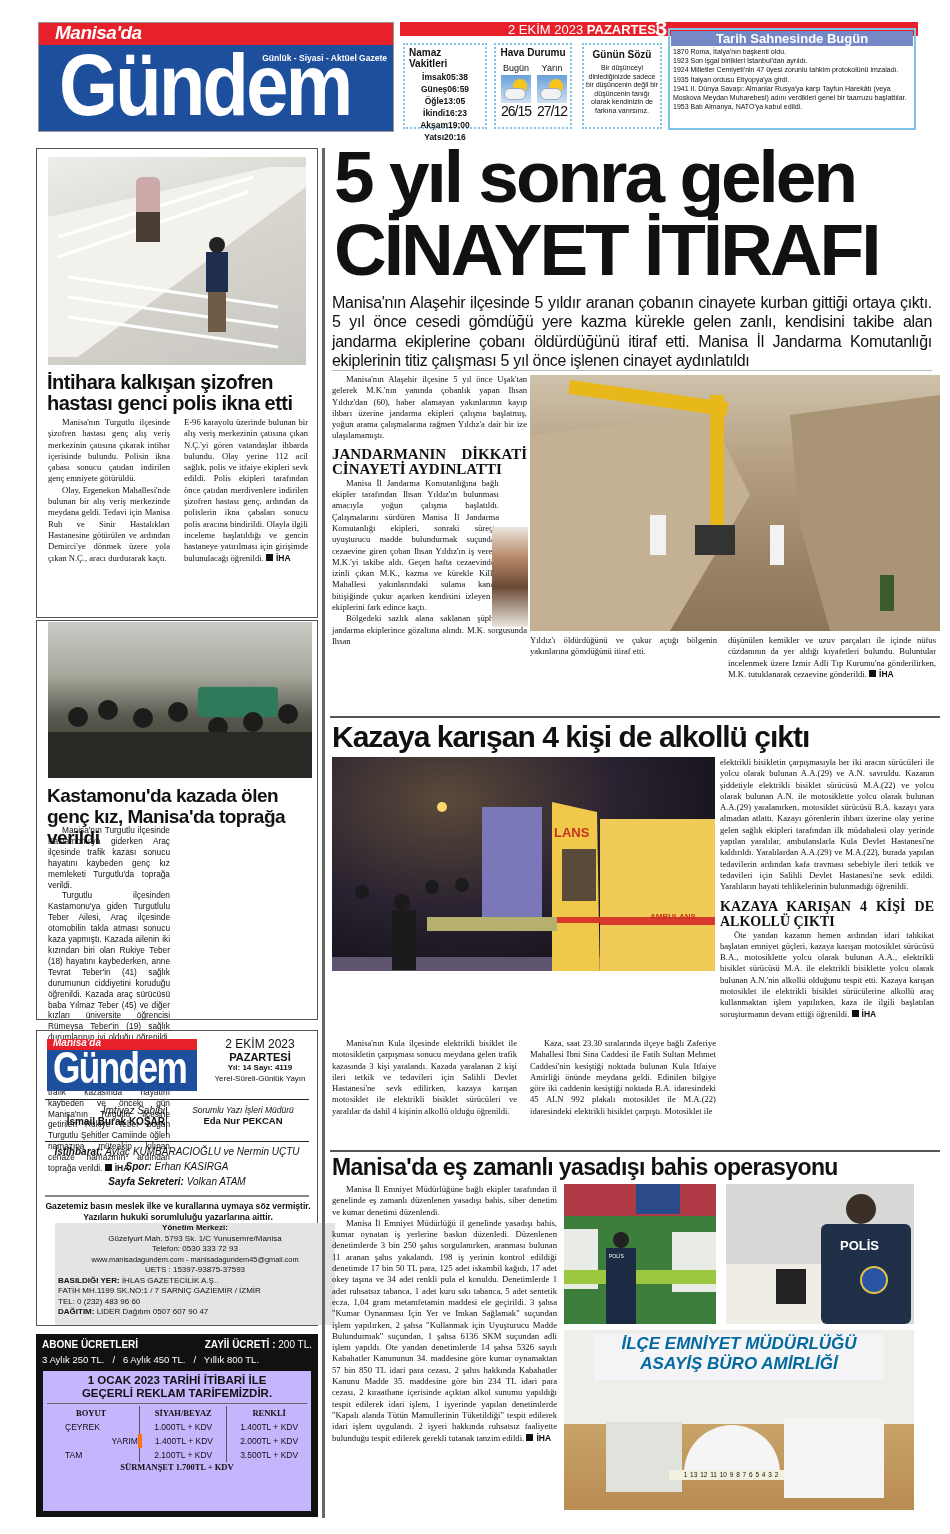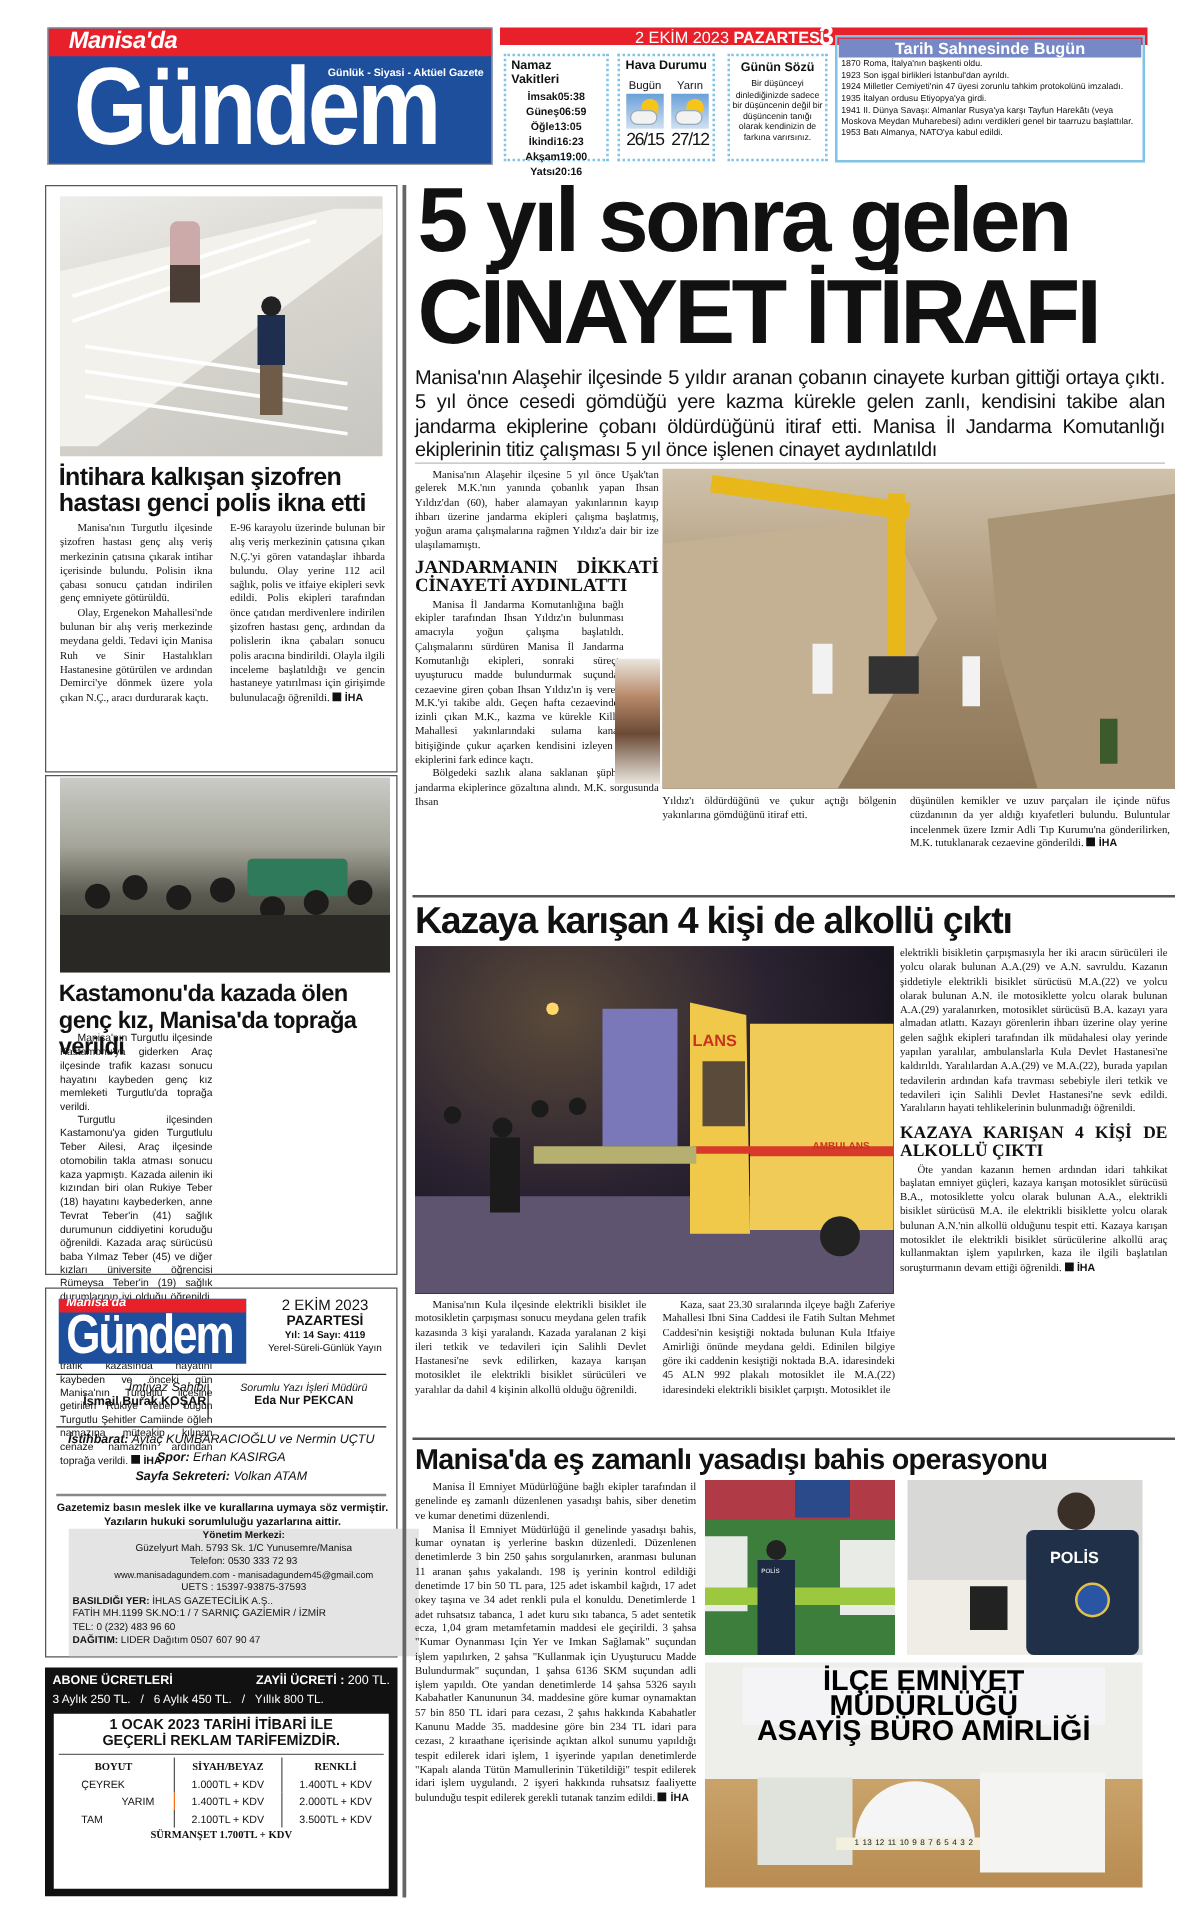--- a/index.html
+++ b/index.html
@@ -210,40 +210,40 @@
     <div style="padding-left:3px">FATİH MH.1199 SK.NO:1 / 7 SARNIÇ GAZİEMİR / İZMİR</div>
     <div style="padding-left:3px">TEL: 0 (232) 483 96 60</div>
     <div style="padding-left:3px"><b>DAĞITIM:</b> <span>LIDER Dağıtım 0507 607 90 47</span></div>
   </div>
 </div>
 
 <div class="abs" style="left:36px;top:1334px;width:282px;height:183px;background:#111;color:#fff">
   <div class="sans" style="position:absolute;left:6px;top:5px;font-size:10px;font-weight:bold">ABONE ÜCRETLERİ</div>
   <div class="sans" style="position:absolute;right:6px;top:5px;font-size:10px"><b>ZAYİİ ÜCRETİ :</b> <span>200 TL.</span></div>
   <div class="sans" style="position:absolute;left:6px;top:20px;font-size:9.5px;white-space:pre">3 Aylık 250 TL.   /   6 Aylık 450 TL.   /   Yıllık 800 TL.</div>
-  <div style="position:absolute;left:7px;top:37px;width:268px;height:140px;background:#ffffff;color:#111">
+  <div style="position:absolute;left:7px;top:37px;width:268px;height:140px;background:#c4b5fd;color:#111">
     <div class="sans" style="text-align:center;font-size:11.5px;font-weight:bold;line-height:13px;margin-top:3px">
       <div>1 OCAK 2023 TARİHİ İTİBARİ İLE</div>
       <div>GEÇERLİ REKLAM TARİFEMİZDİR.</div>
     </div>
     <div style="margin:3px 4px 0;border-top:1px solid #666"></div>
     <table id="rate-table" style="width:100%;border-collapse:collapse;margin-top:2px">
         <tbody>
           <tr>
             <th class="serif" style="font-size:8.5px;padding:2px 0;border-right:1px solid #555">BOYUT</th>
             <th class="serif" style="font-size:8.5px;padding:2px 0;border-right:1px solid #555">SİYAH/BEYAZ</th>
             <th class="serif" style="font-size:8.5px;padding:2px 0;">RENKLİ</th>
           </tr>
           <tr>
             <td class="sans" style="font-size:8.5px;text-align:left;padding-left:22px;padding-top:2px;padding-bottom:2px;border-right:1px solid #555">ÇEYREK</td>
             <td class="sans" style="font-size:8.5px;text-align:center;padding-top:2px;padding-bottom:2px;border-right:1px solid #555">1.000TL + KDV</td>
             <td class="sans" style="font-size:8.5px;text-align:center;padding-top:2px;padding-bottom:2px;">1.400TL + KDV</td>
           </tr>
           <tr>
-            <td class="sans" style="font-size:8.5px;text-align:center;padding-left:39px;padding-top:2px;padding-bottom:2px;border-right:1px solid #f97316">YARIM</td>
+            <td class="sans" style="font-size:8.5px;text-align:right;padding-left:39px;padding-top:2px;padding-bottom:2px;border-right:4px solid #f97316">YARIM</td>
             <td class="sans" style="font-size:8.5px;text-align:center;padding-top:2px;padding-bottom:2px;border-right:1px solid #555">1.400TL + KDV</td>
             <td class="sans" style="font-size:8.5px;text-align:center;padding-top:2px;padding-bottom:2px;">2.000TL + KDV</td>
           </tr>
           <tr>
             <td class="sans" style="font-size:8.5px;text-align:left;padding-left:22px;padding-top:2px;padding-bottom:2px;border-right:1px solid #555">TAM</td>
             <td class="sans" style="font-size:8.5px;text-align:center;padding-top:2px;padding-bottom:2px;border-right:1px solid #555">2.100TL + KDV</td>
             <td class="sans" style="font-size:8.5px;text-align:center;padding-top:2px;padding-bottom:2px;">3.500TL + KDV</td>
           </tr>
         </tbody>
       </table>
@@ -279,21 +279,21 @@
 </div>
 <div class="abs col" style="left:530px;top:635px;width:187px">
   <p style="text-indent:0">Yıldız'ı öldürdüğünü ve çukur açtığı bölgenin yakınlarına gömdüğünü itiraf etti.</p>
 </div>
 <div class="abs col" style="left:728px;top:635px;width:208px">
   <p style="text-indent:0"><span>düşünülen kemikler ve uzuv parçaları ile içinde nüfus cüzdanının da yer aldığı kıyafetleri bulundu. Buluntular incelenmek üzere Izmir Adli Tıp Kurumu'na gönderilirken, M.K. tutuklanarak cezaevine gönderildi.</span> <span class="ih">İHA</span></p>
 </div>
 <div class="abs" style="left:330px;top:716px;width:610px;border-top:2px solid #555"></div>
 
 <div class="abs sans" style="left:332px;top:720px;width:610px;font:bold 30px/34px 'Liberation Sans',sans-serif;letter-spacing:-1px;white-space:nowrap">Kazaya karışan 4 kişi de alkollü çıktı</div>
-<div class="abs ph" style="left:332px;top:757px;width:383px;height:278px;background:radial-gradient(ellipse at 30% 20%,#5a4a3a 0%,#2a2230 45%,#1a1620 70%),#1a1620">
+<div class="abs ph" style="left:332px;top:757px;width:383px;height:214px;background:radial-gradient(ellipse at 30% 20%,#5a4a3a 0%,#2a2230 45%,#1a1620 70%),#1a1620">
   <svg width="383" height="278">
     <rect x="0" y="200" width="383" height="78" fill="#5e5470"></rect>
     <rect x="150" y="50" width="60" height="110" fill="#7a78b8"></rect>
     <polygon points="220,45 265,55 268,230 220,230" fill="#f1c94a"></polygon>
     <rect x="268" y="62" width="115" height="165" fill="#f0cb58"></rect>
     <rect x="222" y="160" width="46" height="6" fill="#d73a2a"></rect>
       <rect x="268" y="160" width="115" height="8" fill="#d73a2a"></rect>
     <rect x="230" y="92" width="34" height="52" fill="#5a4a3a"></rect>
     <text x="222" y="80" font-size="13" font-weight="bold" fill="#c8321f" font-family="Liberation Sans, sans-serif">LANS</text>
     <text x="318" y="162" font-size="8" font-weight="bold" fill="#c8321f" font-family="Liberation Sans, sans-serif">AMBULANS</text>
@@ -343,21 +343,21 @@
   <svg width="188" height="140">
     <rect x="0" y="80" width="100" height="60" fill="#f0ede6"></rect>
     <rect x="50" y="85" width="30" height="35" fill="#222"></rect>
     <rect x="95" y="40" width="90" height="100" fill="#1f3048" rx="6"></rect>
     <circle cx="135" cy="25" r="15" fill="#3a3027"></circle>
     <text x="114" y="66" font-size="13" font-weight="bold" fill="#fff" font-family="Liberation Sans, sans-serif">POLİS</text>
     <circle cx="148" cy="96" r="13" fill="#2a55a4" stroke="#e2c14a" stroke-width="2"></circle>
   </svg>
 </div>
 <div class="abs ph" style="left:564px;top:1330px;width:350px;height:180px;background:linear-gradient(180deg,#eeeeeb 0%,#eeeeeb 52%,#c9a36a 52%,#b88c52 100%)">
-  <div class="sans" style="position:absolute;left:30px;top:4px;width:290px;height:46px;background:#f4f4f6;text-align:center;color:#000000;font-weight:bold;font-size:23px;line-height:20px">
+  <div class="sans" style="position:absolute;left:30px;top:4px;width:290px;height:46px;background:#f4f4f6;text-align:center;color:#0369a1;font-weight:bold;font-style:italic;font-size:17px;line-height:20px">
     <div>İLÇE EMNİYET MÜDÜRLÜĞÜ</div>
     <div>ASAYİŞ BÜRO AMİRLİĞİ</div>
   </div>
   <div style="position:absolute;left:42px;top:92px;width:76px;height:70px;background:#dfe3dc"></div>
   <div style="position:absolute;left:120px;top:95px;width:96px;height:50px;border-radius:50px 50px 0 0;background:#f5f5f5"></div>
   <div class="sans" style="position:absolute;left:105px;top:140px;width:124px;height:10px;background:#f4f0e0;font-size:6.5px;line-height:10px;text-align:center;word-spacing:1px">1 13 12 11 10 9 8 7 6 5 4 3 2</div>
   <div style="position:absolute;left:220px;top:88px;width:100px;height:80px;background:#f4f4f2"></div>
 </div>
 
 </body></html>

